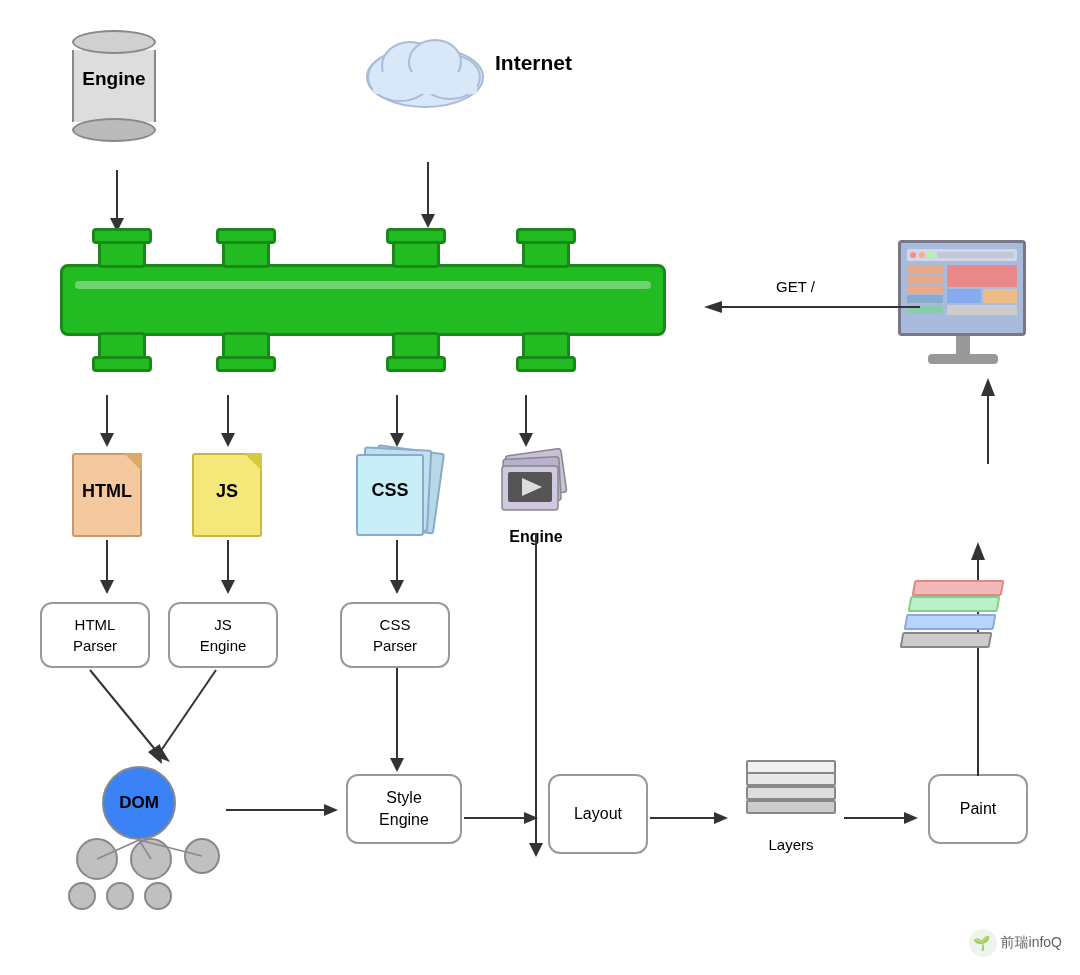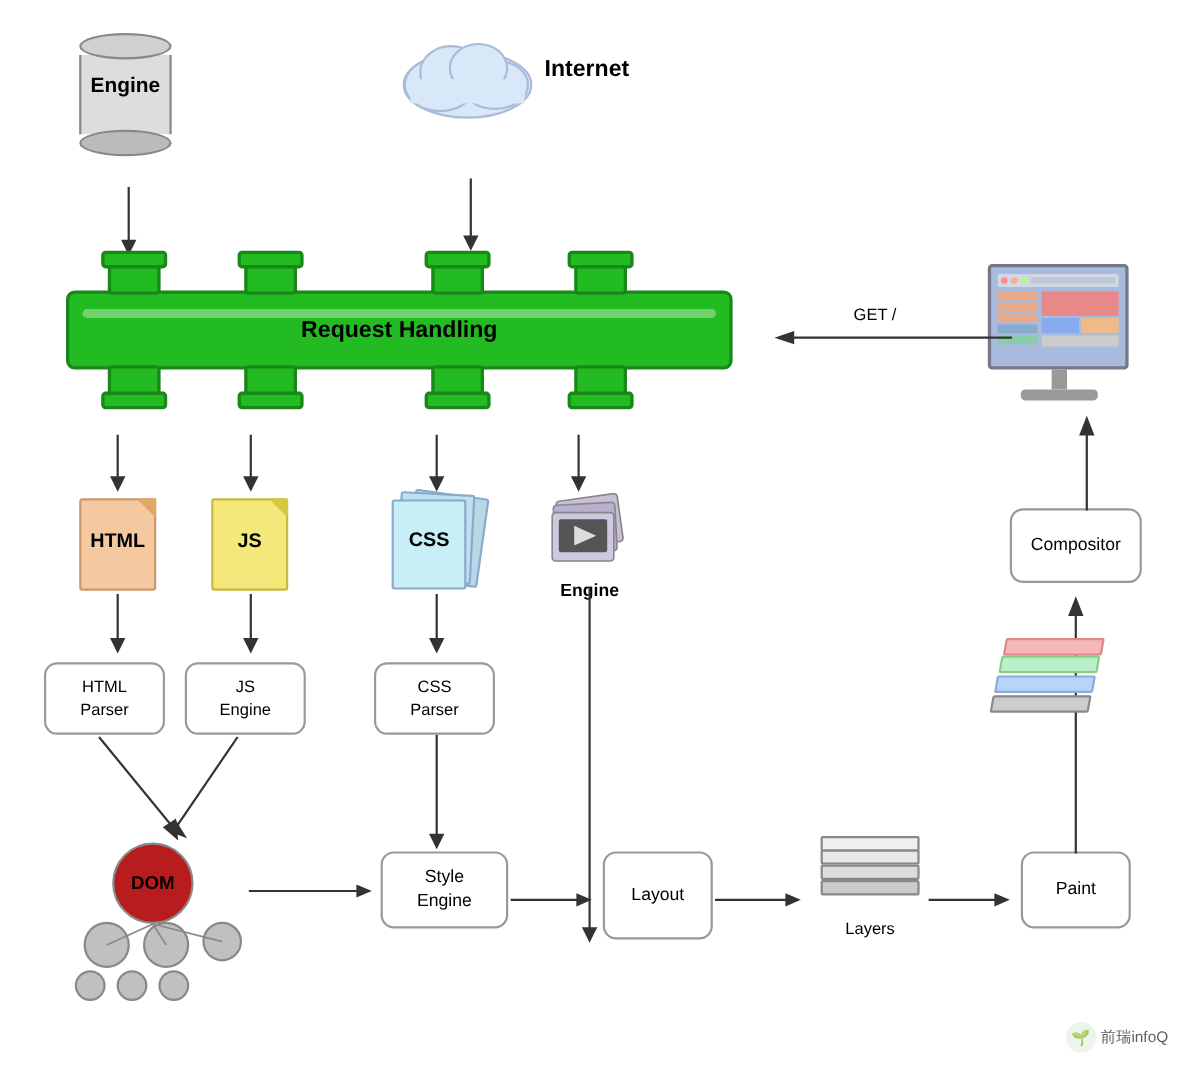--- a/index.html
+++ b/index.html
@@ -102,21 +102,20 @@
   </div>
 
   <svg style="position:absolute;top:162px;left:418px;width:20px;height:74px;" viewBox="0 0 20 74">
     <line x1="10" y1="0" x2="10" y2="56" stroke="#333" stroke-width="2"></line>
     <polygon points="3,52 17,52 10,66" fill="#333"></polygon>
   </svg>
 
   <div style="position:absolute;top:236px;left:22px;width:680px;height:128px;">
 
     <div style="position:absolute;top:28px;left:38px;width:606px;height:72px;background:#22bb22;border:3px solid #188818;border-radius:8px;z-index:2;display:flex;align-items:center;justify-content:center;">
-      <span style="font-size:21px;font-weight:bold;color:#000;">Request Handling</span>
 
       <div style="position:absolute;top:14px;left:12px;right:12px;height:8px;background:rgba(255,255,255,0.35);border-radius:4px;"></div>
     </div>
 
     <div style="position:absolute;top:0;left:76px;width:48px;height:32px;background:#22bb22;border:3px solid #188818;border-radius:4px;z-index:3;"></div>
 
     <div style="position:absolute;top:-8px;left:70px;width:60px;height:16px;background:#22bb22;border:3px solid #188818;border-radius:4px;z-index:4;"></div>
 
     <div style="position:absolute;top:96px;left:76px;width:48px;height:32px;background:#22bb22;border:3px solid #188818;border-radius:4px;z-index:3;"></div>
 
@@ -290,21 +289,21 @@
     <polygon points="10,86 24,98 22,78" fill="#333"></polygon>
   </svg>
 
   <svg style="position:absolute;top:668px;left:387px;width:20px;height:110px;" viewBox="0 0 20 110">
     <line x1="10" y1="0" x2="10" y2="94" stroke="#333" stroke-width="2"></line>
     <polygon points="3,90 17,90 10,104" fill="#333"></polygon>
   </svg>
 
   <div style="position:absolute;top:766px;left:62px;width:160px;height:150px;">
 
-    <div style="position:absolute;top:0;left:40px;width:74px;height:74px;background:#b91c1c;border-radius:50%;border:2px solid #888;display:flex;align-items:center;justify-content:center;">
+    <div style="position:absolute;top:0;left:40px;width:74px;height:74px;background:#3b82f6;border-radius:50%;border:2px solid #888;display:flex;align-items:center;justify-content:center;">
       <span style="font-size:17px;font-weight:bold;">DOM</span>
     </div>
 
     <div style="position:absolute;top:72px;left:14px;width:42px;height:42px;background:#c0c0c0;border-radius:50%;border:2px solid #888;"></div>
     <div style="position:absolute;top:72px;left:68px;width:42px;height:42px;background:#c0c0c0;border-radius:50%;border:2px solid #888;"></div>
     <div style="position:absolute;top:72px;left:122px;width:36px;height:36px;background:#c0c0c0;border-radius:50%;border:2px solid #888;"></div>
 
     <svg style="position:absolute;top:0;left:0;width:160px;height:160px;" viewBox="0 0 160 160">
       <line x1="77" y1="74" x2="35" y2="93" stroke="#888" stroke-width="1.5"></line>
       <line x1="77" y1="74" x2="89" y2="93" stroke="#888" stroke-width="1.5"></line>
@@ -368,23 +367,20 @@
   <div style="position:absolute;top:580px;left:896px;width:110px;height:90px;">
     <div style="position:relative;width:100px;height:80px;margin-left:5px;">
 
       <div style="position:absolute;top:52px;left:0;width:90px;height:16px;background:#ccc;border:2px solid #888;border-radius:2px;transform:skewX(-10deg);"></div>
       <div style="position:absolute;top:34px;left:4px;width:90px;height:16px;background:#b8d4f8;border:2px solid #88aadd;border-radius:2px;transform:skewX(-10deg);"></div>
       <div style="position:absolute;top:16px;left:8px;width:90px;height:16px;background:#b8f0c8;border:2px solid #88cc88;border-radius:2px;transform:skewX(-10deg);"></div>
       <div style="position:absolute;top:0;left:12px;width:90px;height:16px;background:#f4b8b8;border:2px solid #dd8888;border-radius:2px;transform:skewX(-10deg);"></div>
     </div>
   </div>
 
-  <div class="rounded-box" style="position:absolute;top:462px;left:918px;width:120px;height:68px;">
-    <span style="font-size:16px;text-align:center;">Compositor</span>
-  </div>
 
   <svg style="position:absolute;top:374px;left:978px;width:20px;height:92px;" viewBox="0 0 20 92">
     <line x1="10" y1="90" x2="10" y2="18" stroke="#333" stroke-width="2"></line>
     <polygon points="3,22 17,22 10,4" fill="#333"></polygon>
   </svg>
 
   <div class="watermark">
     <div class="watermark-icon">
       <span>🌱</span>
     </div>

